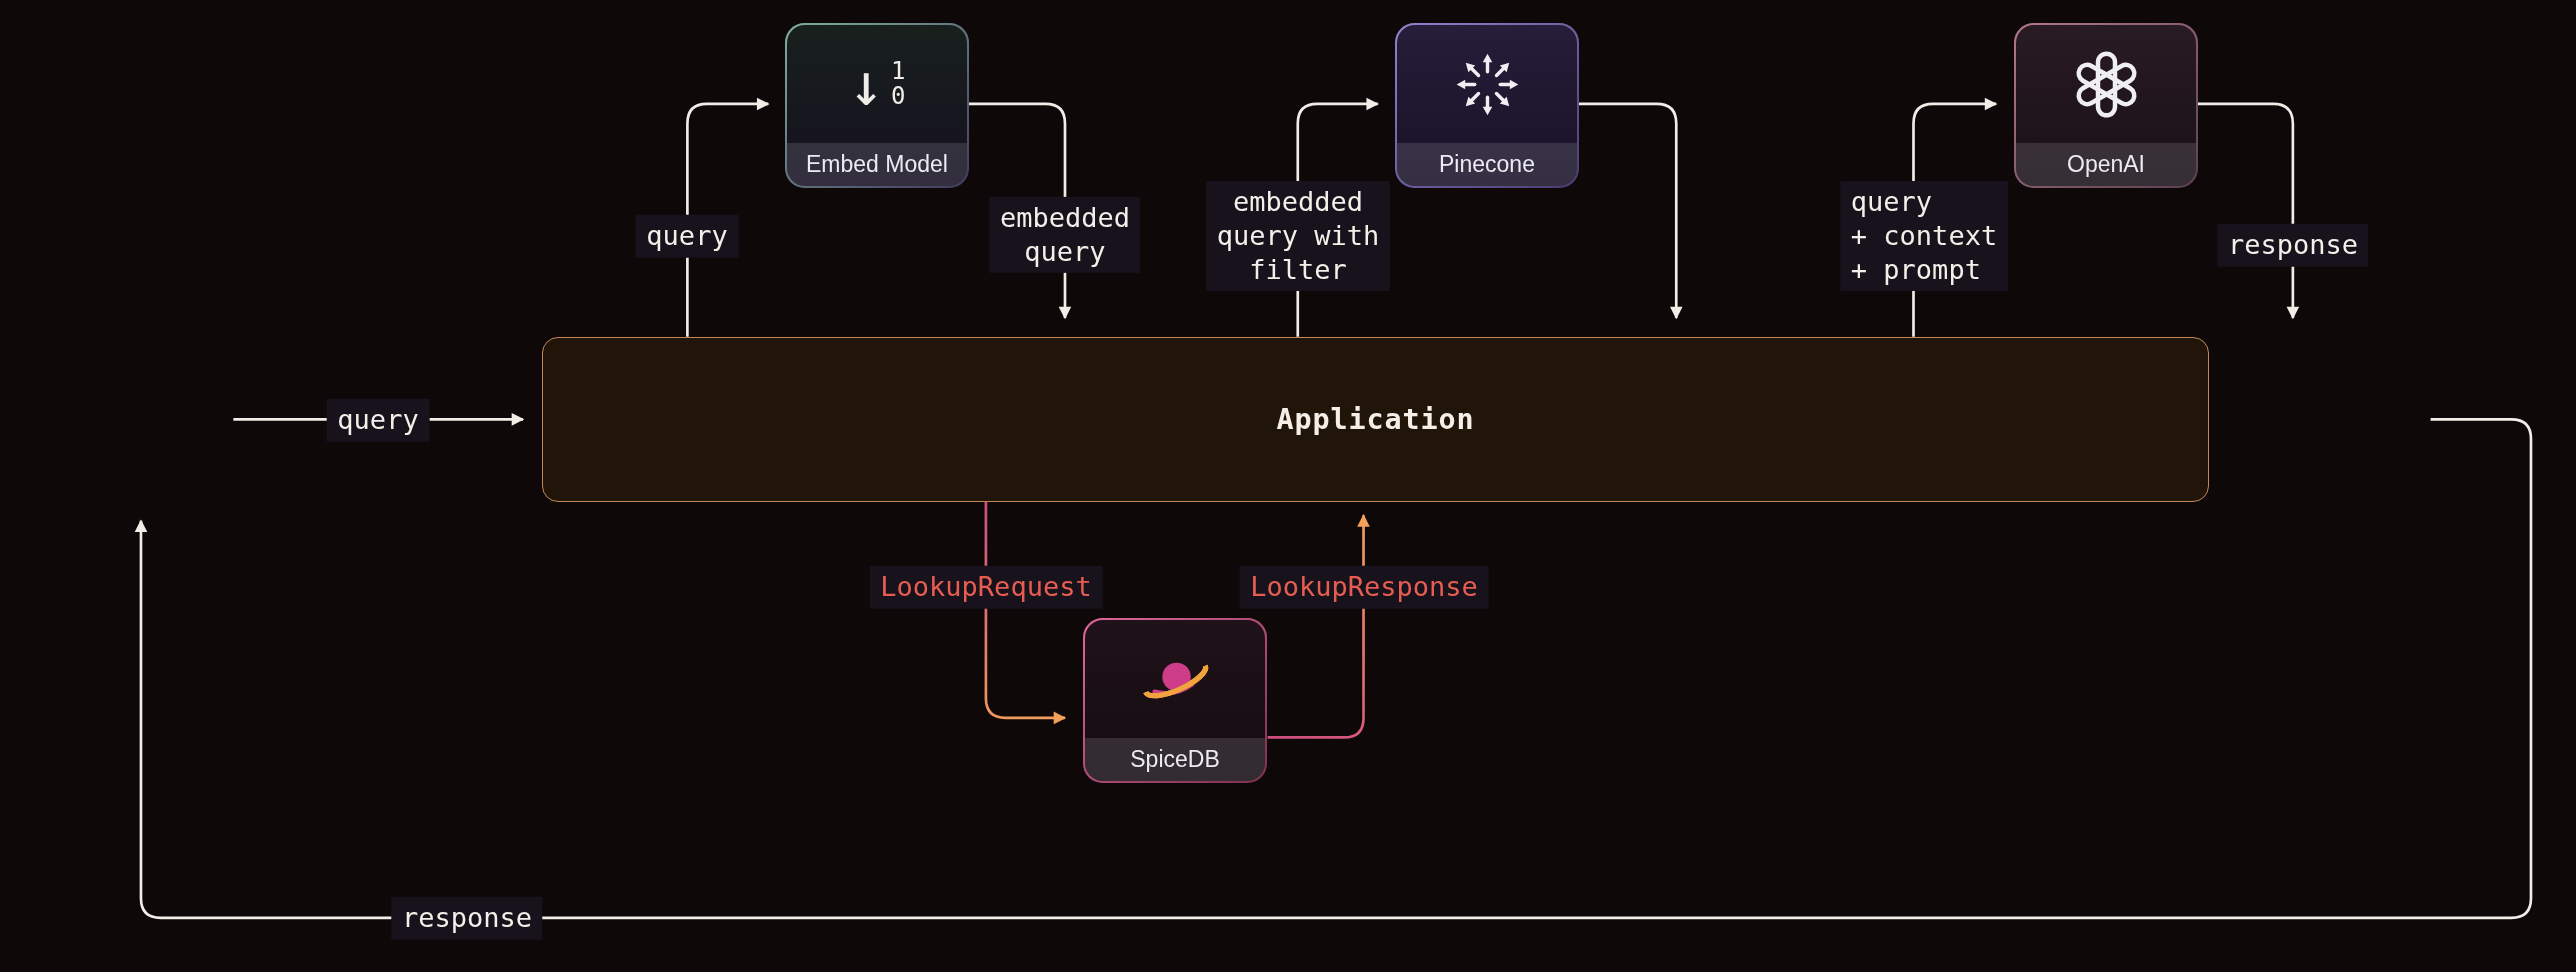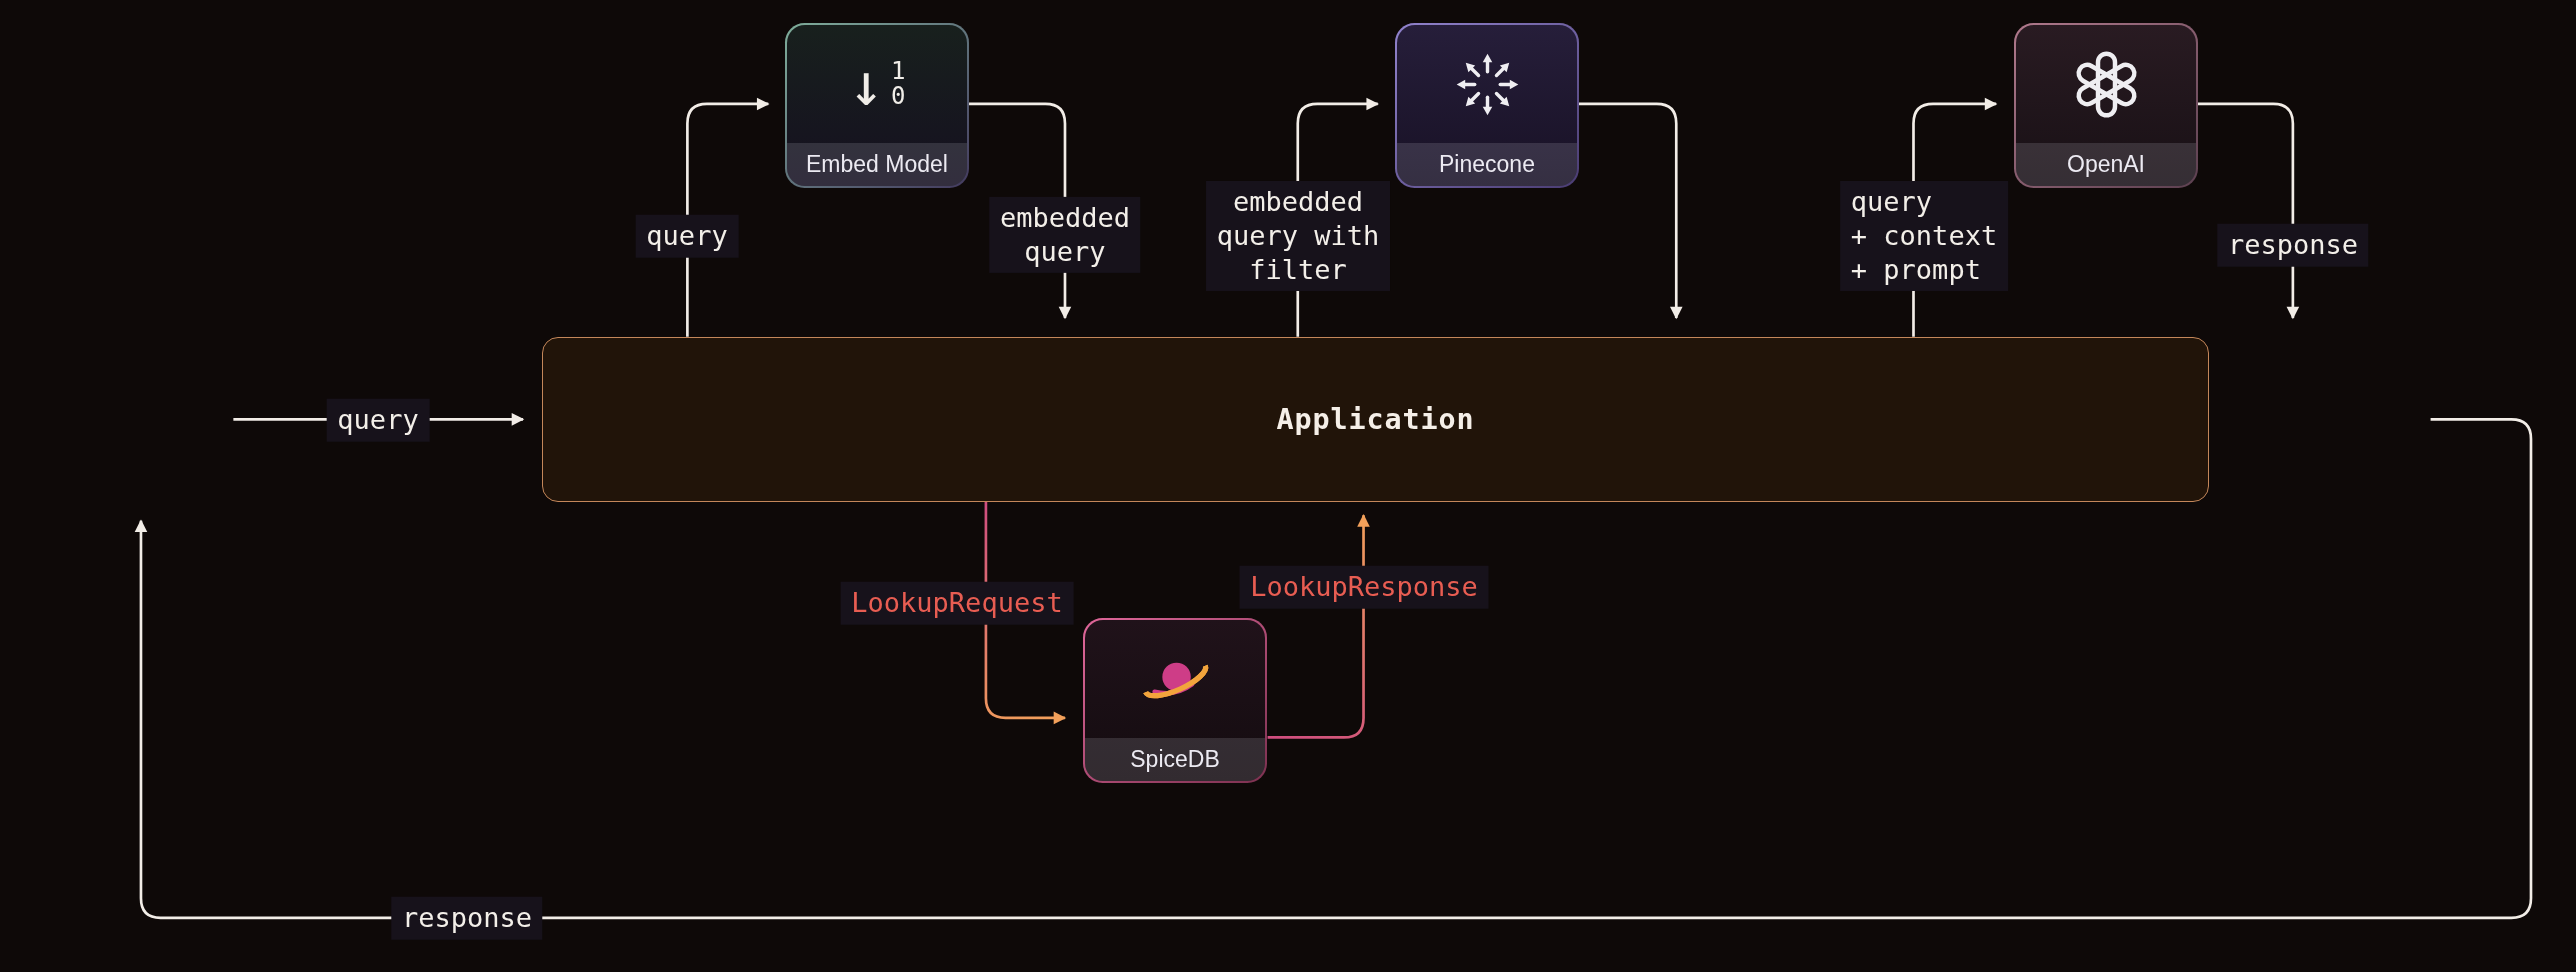--- a/index.html
+++ b/index.html
@@ -192,18 +192,18 @@
   <div class="edge-label" style="left:687px; top:236px;">query</div>
   <div class="edge-label" style="left:1065px; top:235px;">embedded
 query</div>
   <div class="edge-label" style="left:1298px; top:236px;">embedded
 query with
 filter</div>
   <div class="edge-label left-align" style="left:1924px; top:236px;">query
 + context
 + prompt</div>
   <div class="edge-label" style="left:2293px; top:245px;">response</div>
-  <div class="edge-label coral" style="left:957px; top:587px;margin-top:16px;">LookupRequest</div>
+  <div class="edge-label coral" style="left:986px; top:587px;">LookupRequest</div>
   <div class="edge-label coral" style="left:1364px; top:587px;">LookupResponse</div>
   <div class="edge-label" style="left:467px; top:918px;">response</div>
 
 </div>
 
 
 </body></html>

